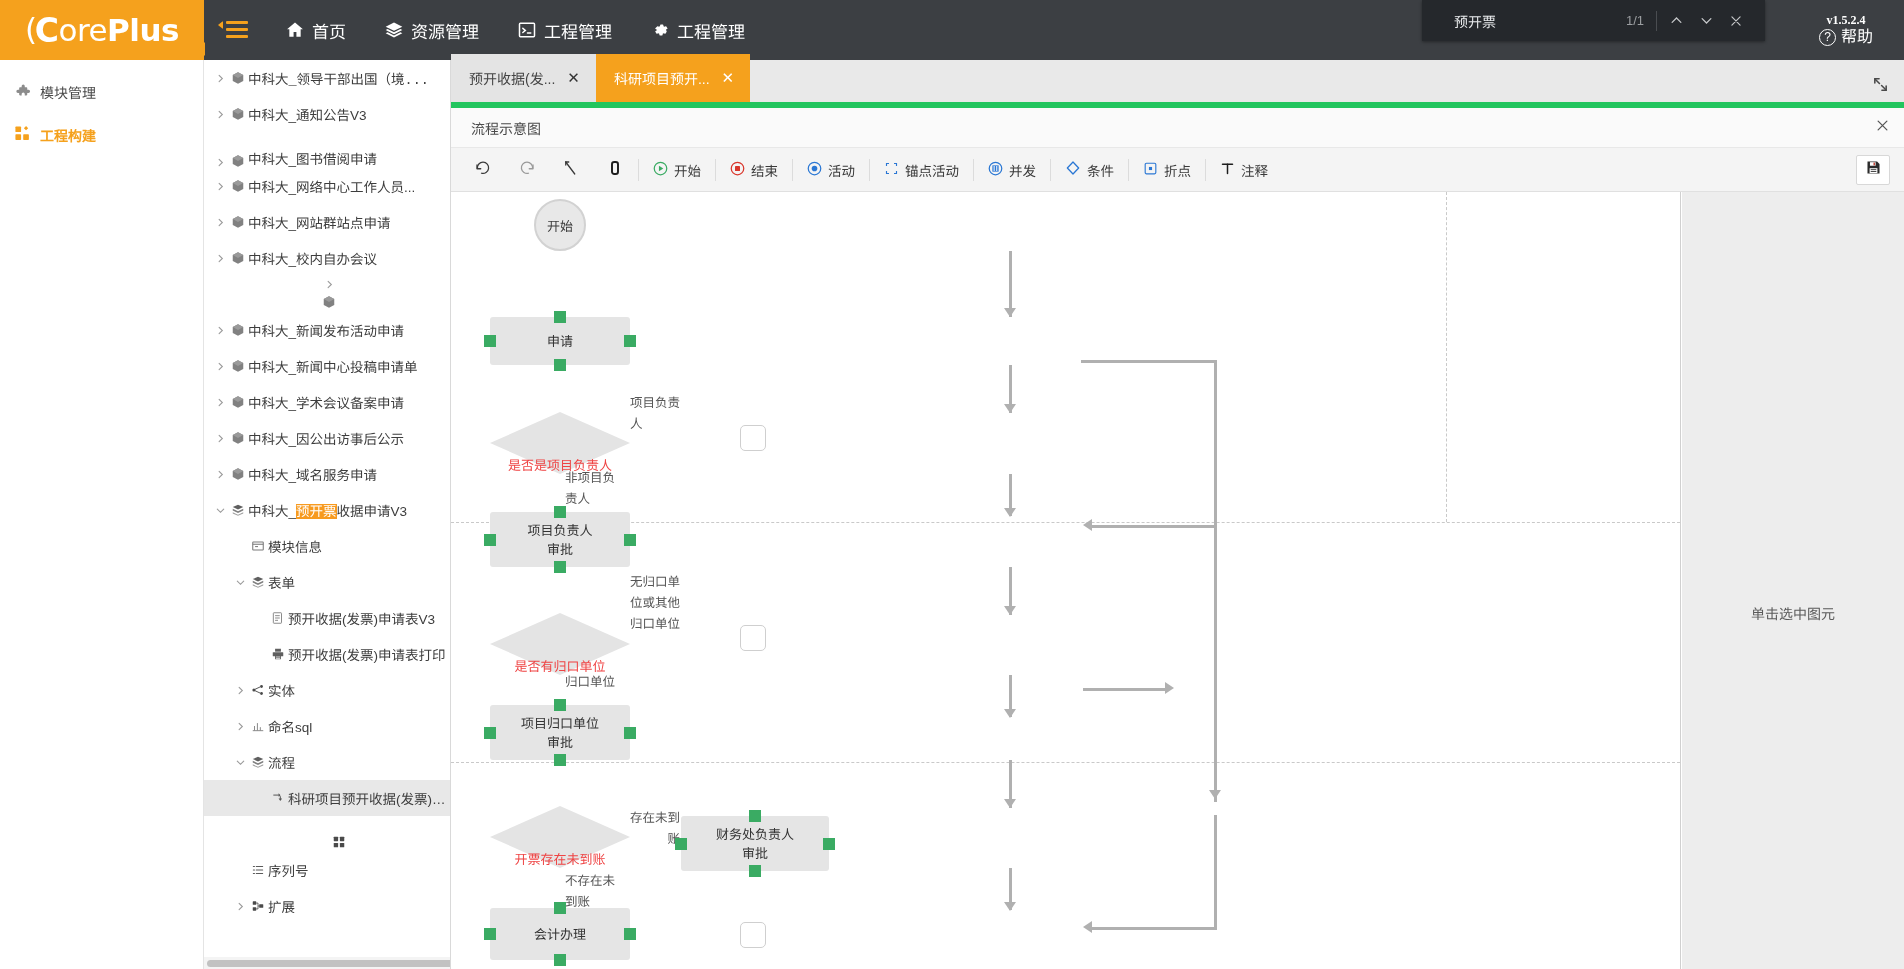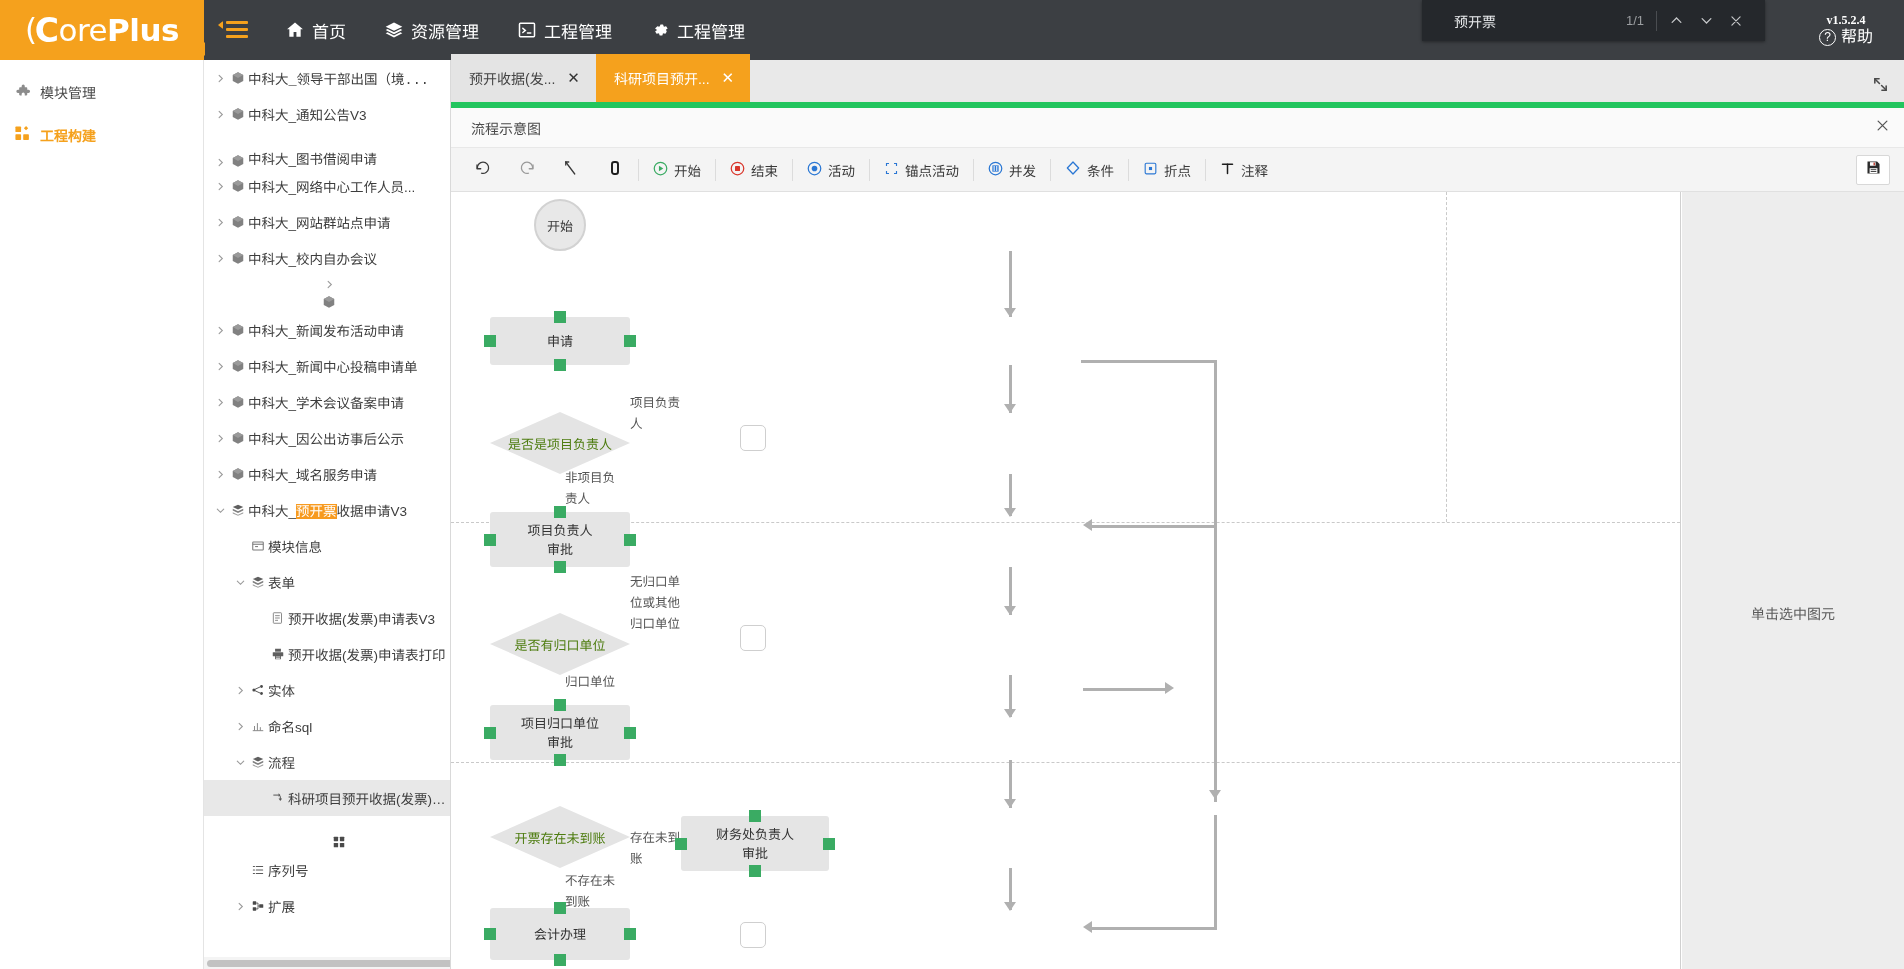--- a/index.html
+++ b/index.html
@@ -188,22 +188,22 @@
     width: 52px; height: 52px; border-radius: 50%; background: #e8e8e8;
     border: 2px solid #d2d2d2; display: flex; align-items: center; justify-content: center;
     font-size: 13px; color: #3c3c3c; cursor: pointer;
   }
   .n-act {
     background: #e5e5e5; border-radius: 3px; display: flex; align-items: center;
     justify-content: center; text-align: center; font-size: 13px; color: #333;
     line-height: 19px; cursor: pointer; padding: 0 6px;
   }
   .n-dec {
-    display: flex; align-items: center; justify-content: center;
-    font-size: 13px; color: #4d7c0f; cursor: pointer;
+    display: flex; align-items: flex-end; justify-content: center;
+    font-size: 13px; color: #ef4444; cursor: pointer;
   }
   .n-dec .dec-shape {
     position: absolute; inset: 0; background: #e4e4e4;
     clip-path: polygon(50% 0%, 100% 50%, 50% 100%, 0% 50%);
   }
   .n-dec .dec-text { position: relative; z-index: 2; white-space: nowrap; }
   .n-bend {
     width: 26px; height: 26px; border: 1px solid #cfcfcf; border-radius: 5px;
     background: transparent; cursor: pointer;
   }
@@ -959,21 +959,21 @@
             <span class="handle" style="left: -6px; top: 20px;"></span>
             <span class="handle" style="left: 134px; top: 20px;"></span>
           </div>
           <div class="node n-bend" style="left: 289px; top: 233px; width: 26px; height: 26px;"></div>
           <div class="node n-bend" style="left: 289px; top: 433px; width: 26px; height: 26px;"></div>
           <div class="node n-bend" style="left: 289px; top: 730px; width: 26px; height: 26px;"></div>
           <div class="edge-label" style="left: 179px; top: 201px; max-width: 62px;">项目负责人</div>
           <div class="edge-label" style="left: 114px; top: 276px; max-width: 62px;">非项目负<br>责人</div>
           <div class="edge-label" style="left: 179px; top: 380px; max-width: 62px;">无归口单<br>位或其他<br>归口单位</div>
           <div class="edge-label" style="left: 114px; top: 480px; max-width: 62px;">归口单位</div>
-          <div class="edge-label" style="left: 179px; top: 636px; max-width: 62px;">存在未到<br>账</div>
+          <div class="edge-label" style="left: 179px; top: 616px; max-width: 62px; text-align: right;">存在未到<br>账</div>
           <div class="edge-label" style="left: 114px; top: 679px; max-width: 62px;">不存在未<br>到账</div>
         </div>
     </div>
 
     <div class="props">
       <span>单击选中图元</span>
     </div>
   </div>
 
 </div>

